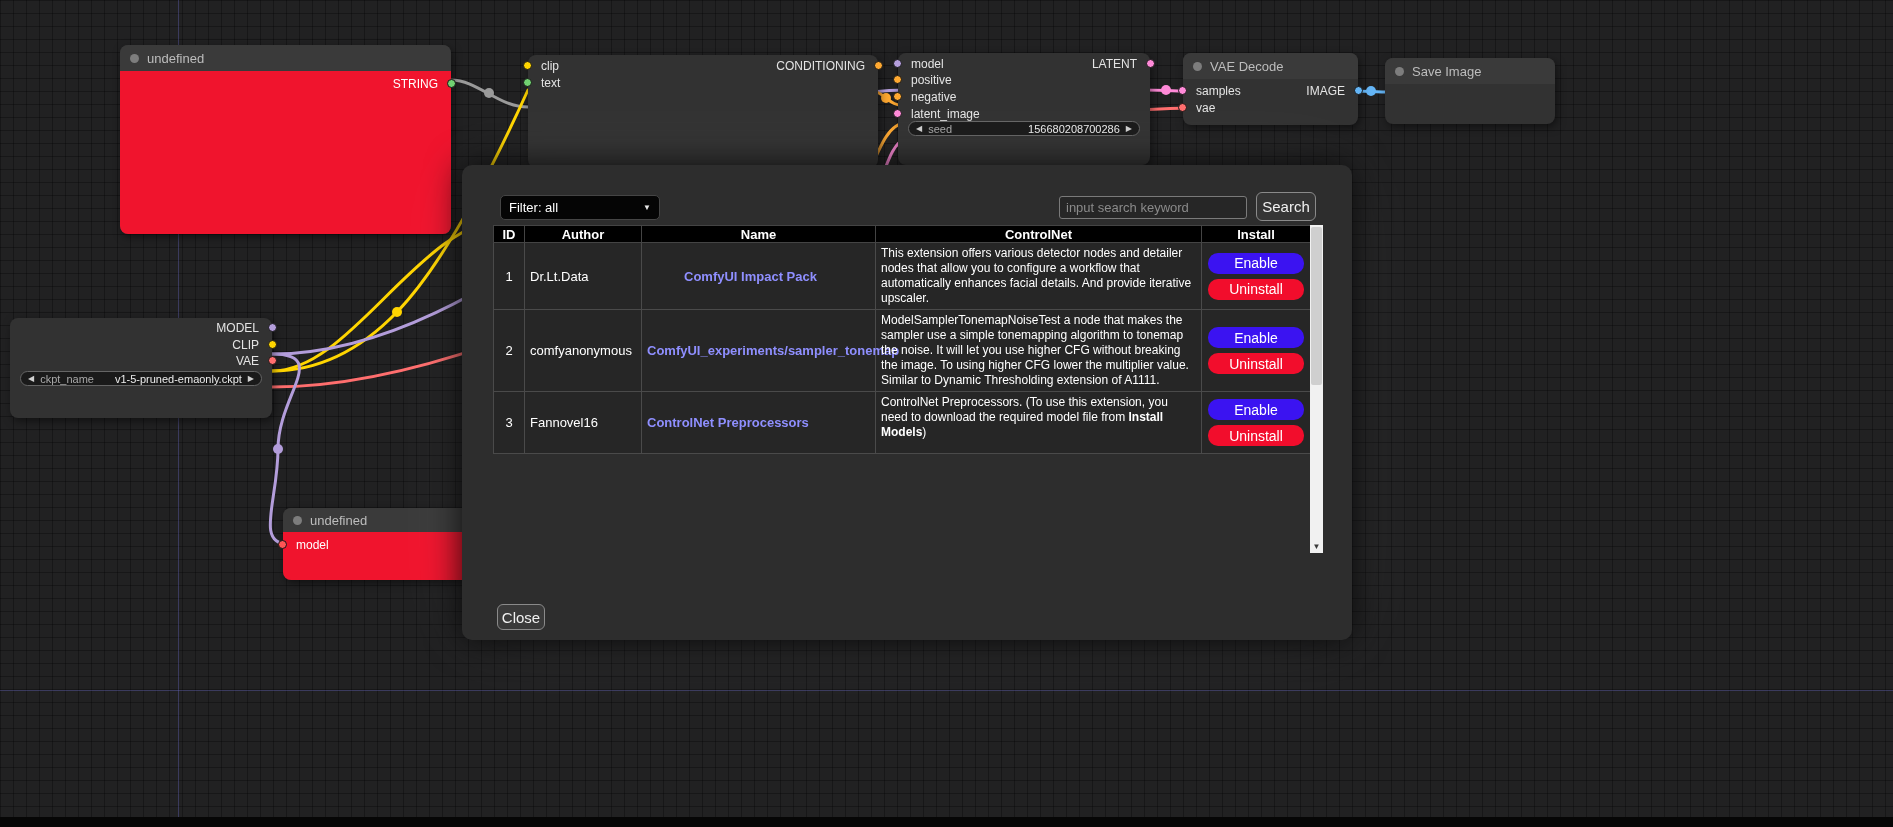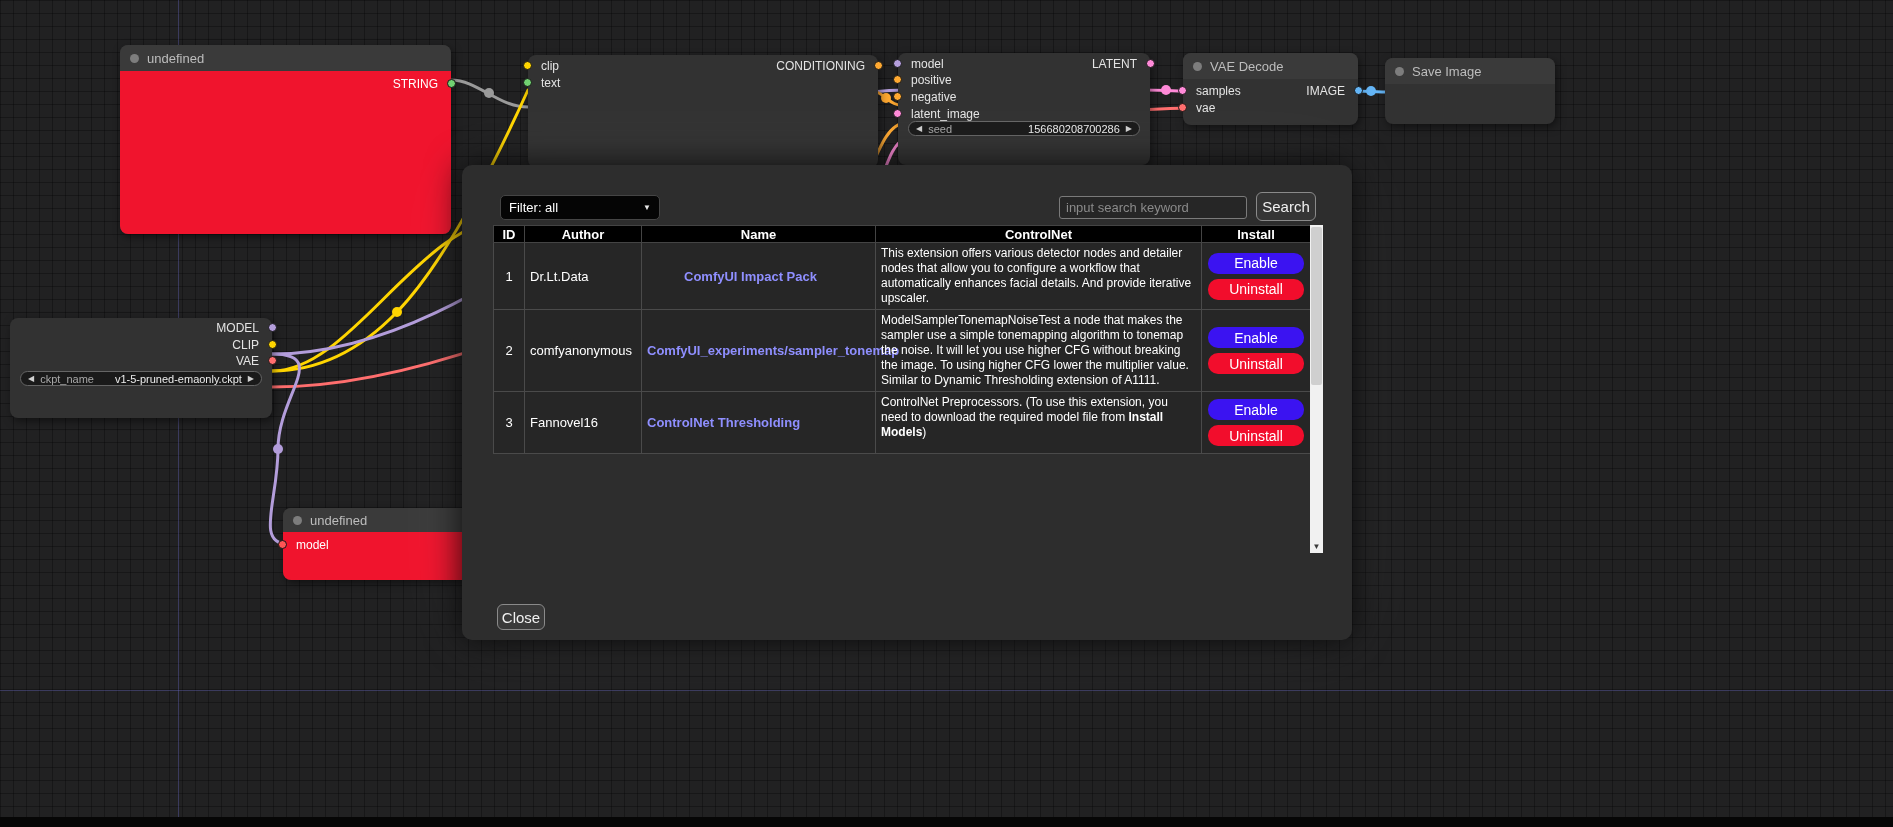--- a/index.html
+++ b/index.html
@@ -259,21 +259,21 @@
           <td><a class="name" style="color: rgb(143, 143, 255);">ComfyUI_experiments/sampler_tonemap</a></td>
           <td class="c-desc"><span>ModelSamplerTonemapNoiseTest a node that makes the sampler use a simple tonemapping algorithm to tonemap the noise. It will let you use higher CFG without breaking the image. To using higher CFG lower the multiplier value. Similar to Dynamic Thresholding extension of A1111.</span><b></b><span></span></td>
           <td class="c-install">
             <button class="ibtn" style="background: rgb(59, 19, 241);">Enable</button>
             <button class="ibtn" style="background: rgb(242, 13, 44);">Uninstall</button>
           </td>
         </tr>
         <tr>
           <td class="c-id">3</td>
           <td>Fannovel16</td>
-          <td><a class="name" style="color: rgb(143, 143, 255);">ControlNet Thresholding</a></td>
+          <td><a class="name" style="color: rgb(143, 143, 255);">ControlNet Preprocessors</a></td>
           <td class="c-desc"><span>ControlNet Preprocessors. (To use this extension, you need to download the required model file from </span><b>Install Models</b><span>)</span></td>
           <td class="c-install">
             <button class="ibtn" style="background: rgb(59, 19, 241);">Enable</button>
             <button class="ibtn" style="background: rgb(242, 13, 44);">Uninstall</button>
           </td>
         </tr>
       </tbody>
     </table>
     <div class="sb">
       <div class="sb-thumb"></div>

